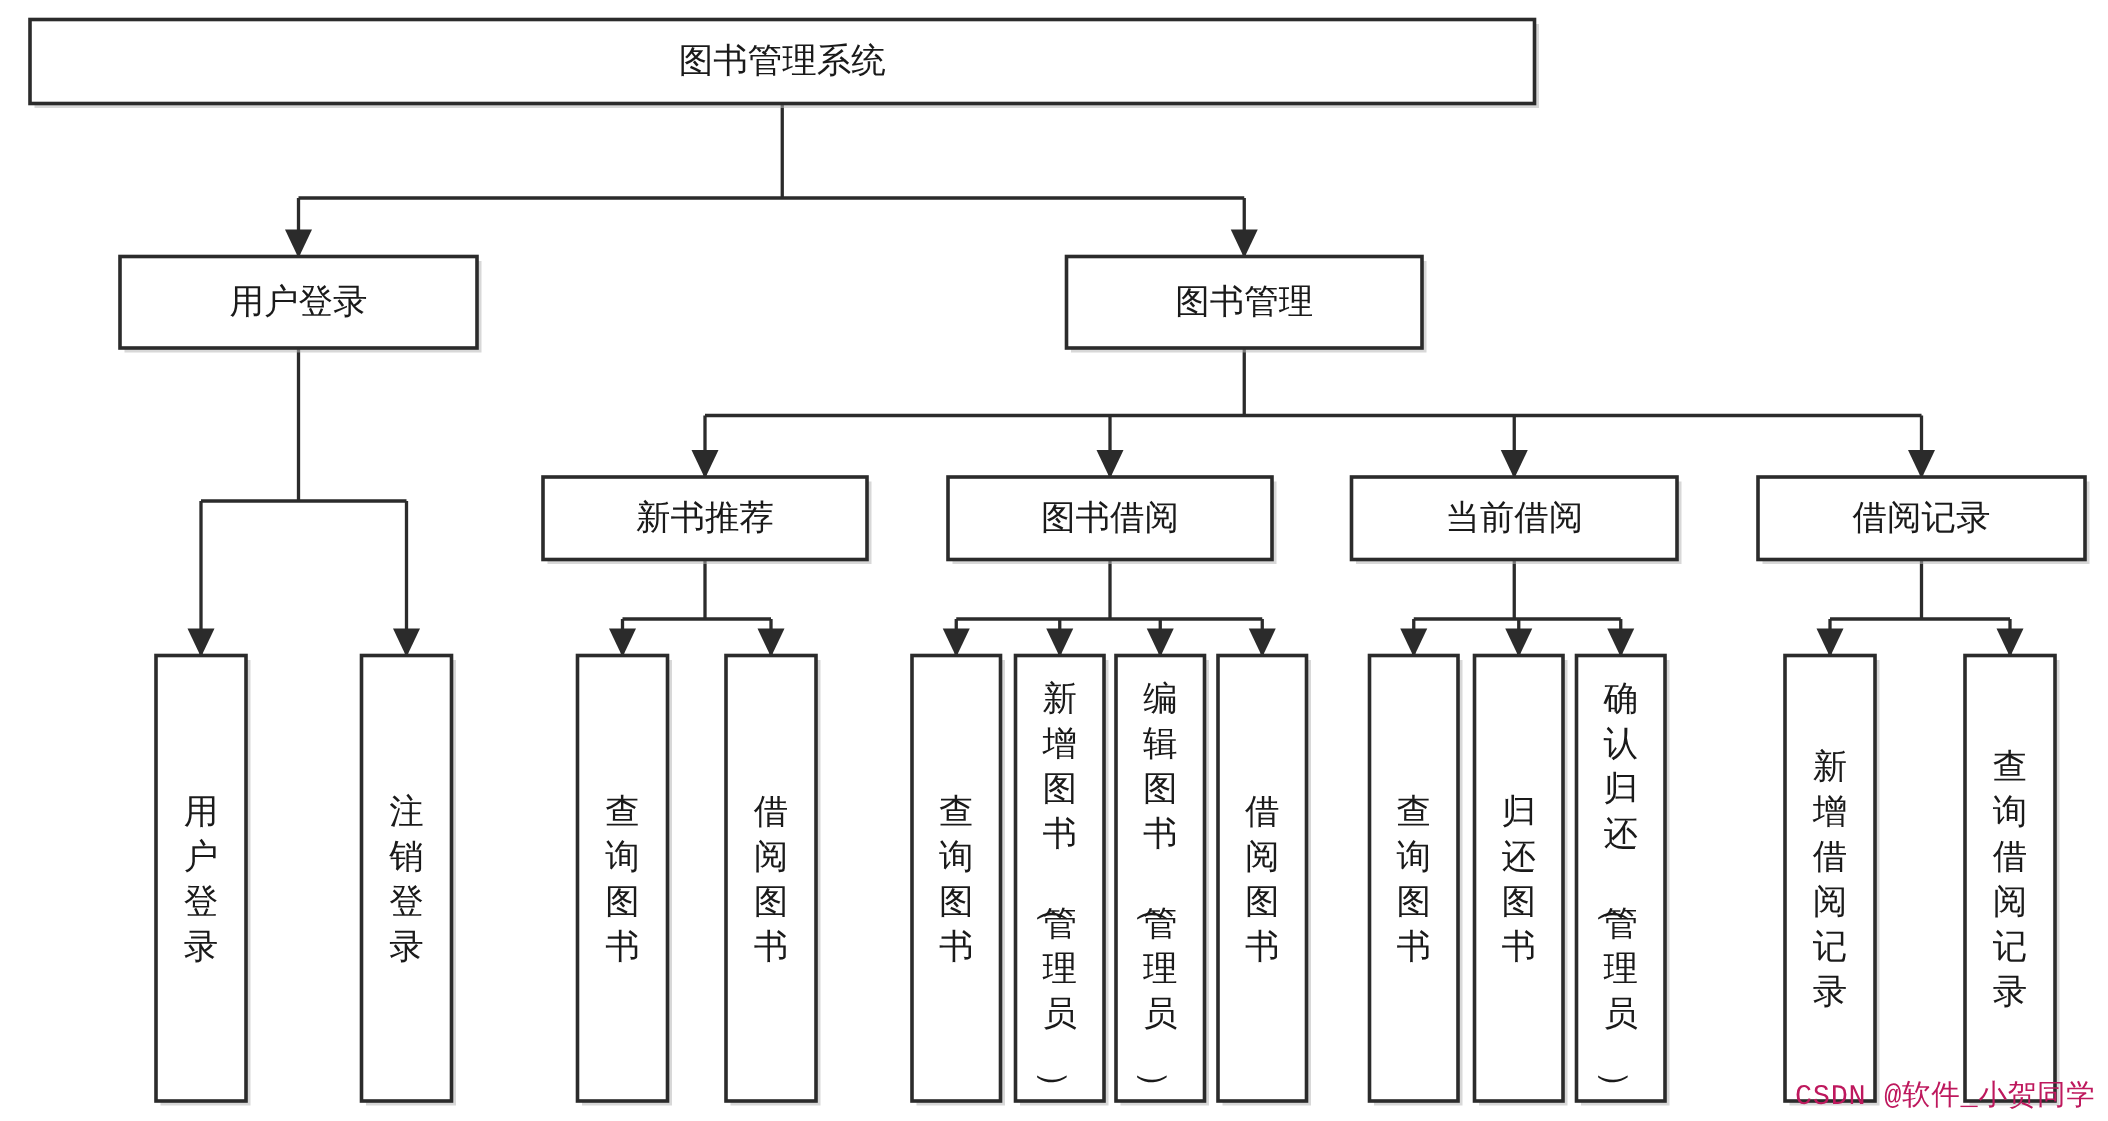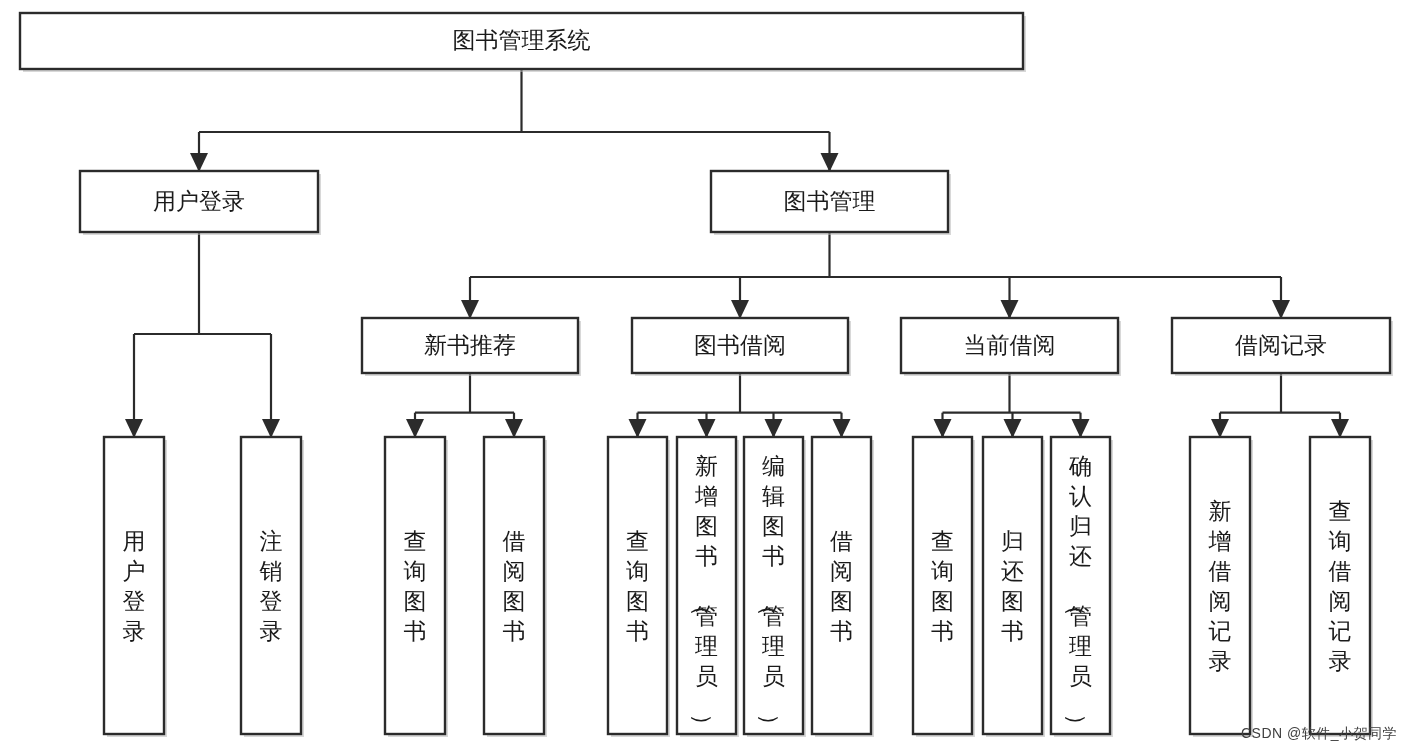--- a/index.html
+++ b/index.html
@@ -54,23 +54,23 @@
   .node-label-v {
     font-family: "Liberation Sans", "DejaVu Sans", sans-serif;
     font-size: 23px;
     fill: #1a1a1a;
     text-anchor: middle;
   }
   .watermark {
     position: absolute;
     right: 8px;
     bottom: 4px;
-    font-family: Liberation Sans, sans-serif;
-    font-size: 14px;
-    color: #404040;
+    font-family: Liberation Mono, monospace;
+    font-size: 19px;
+    color: #be185d;
     letter-spacing: 0.5px;
     white-space: nowrap;
     pointer-events: none;
   }
 </style>
 </head>
 <body>
 
 <div id="diagram-root">
 

